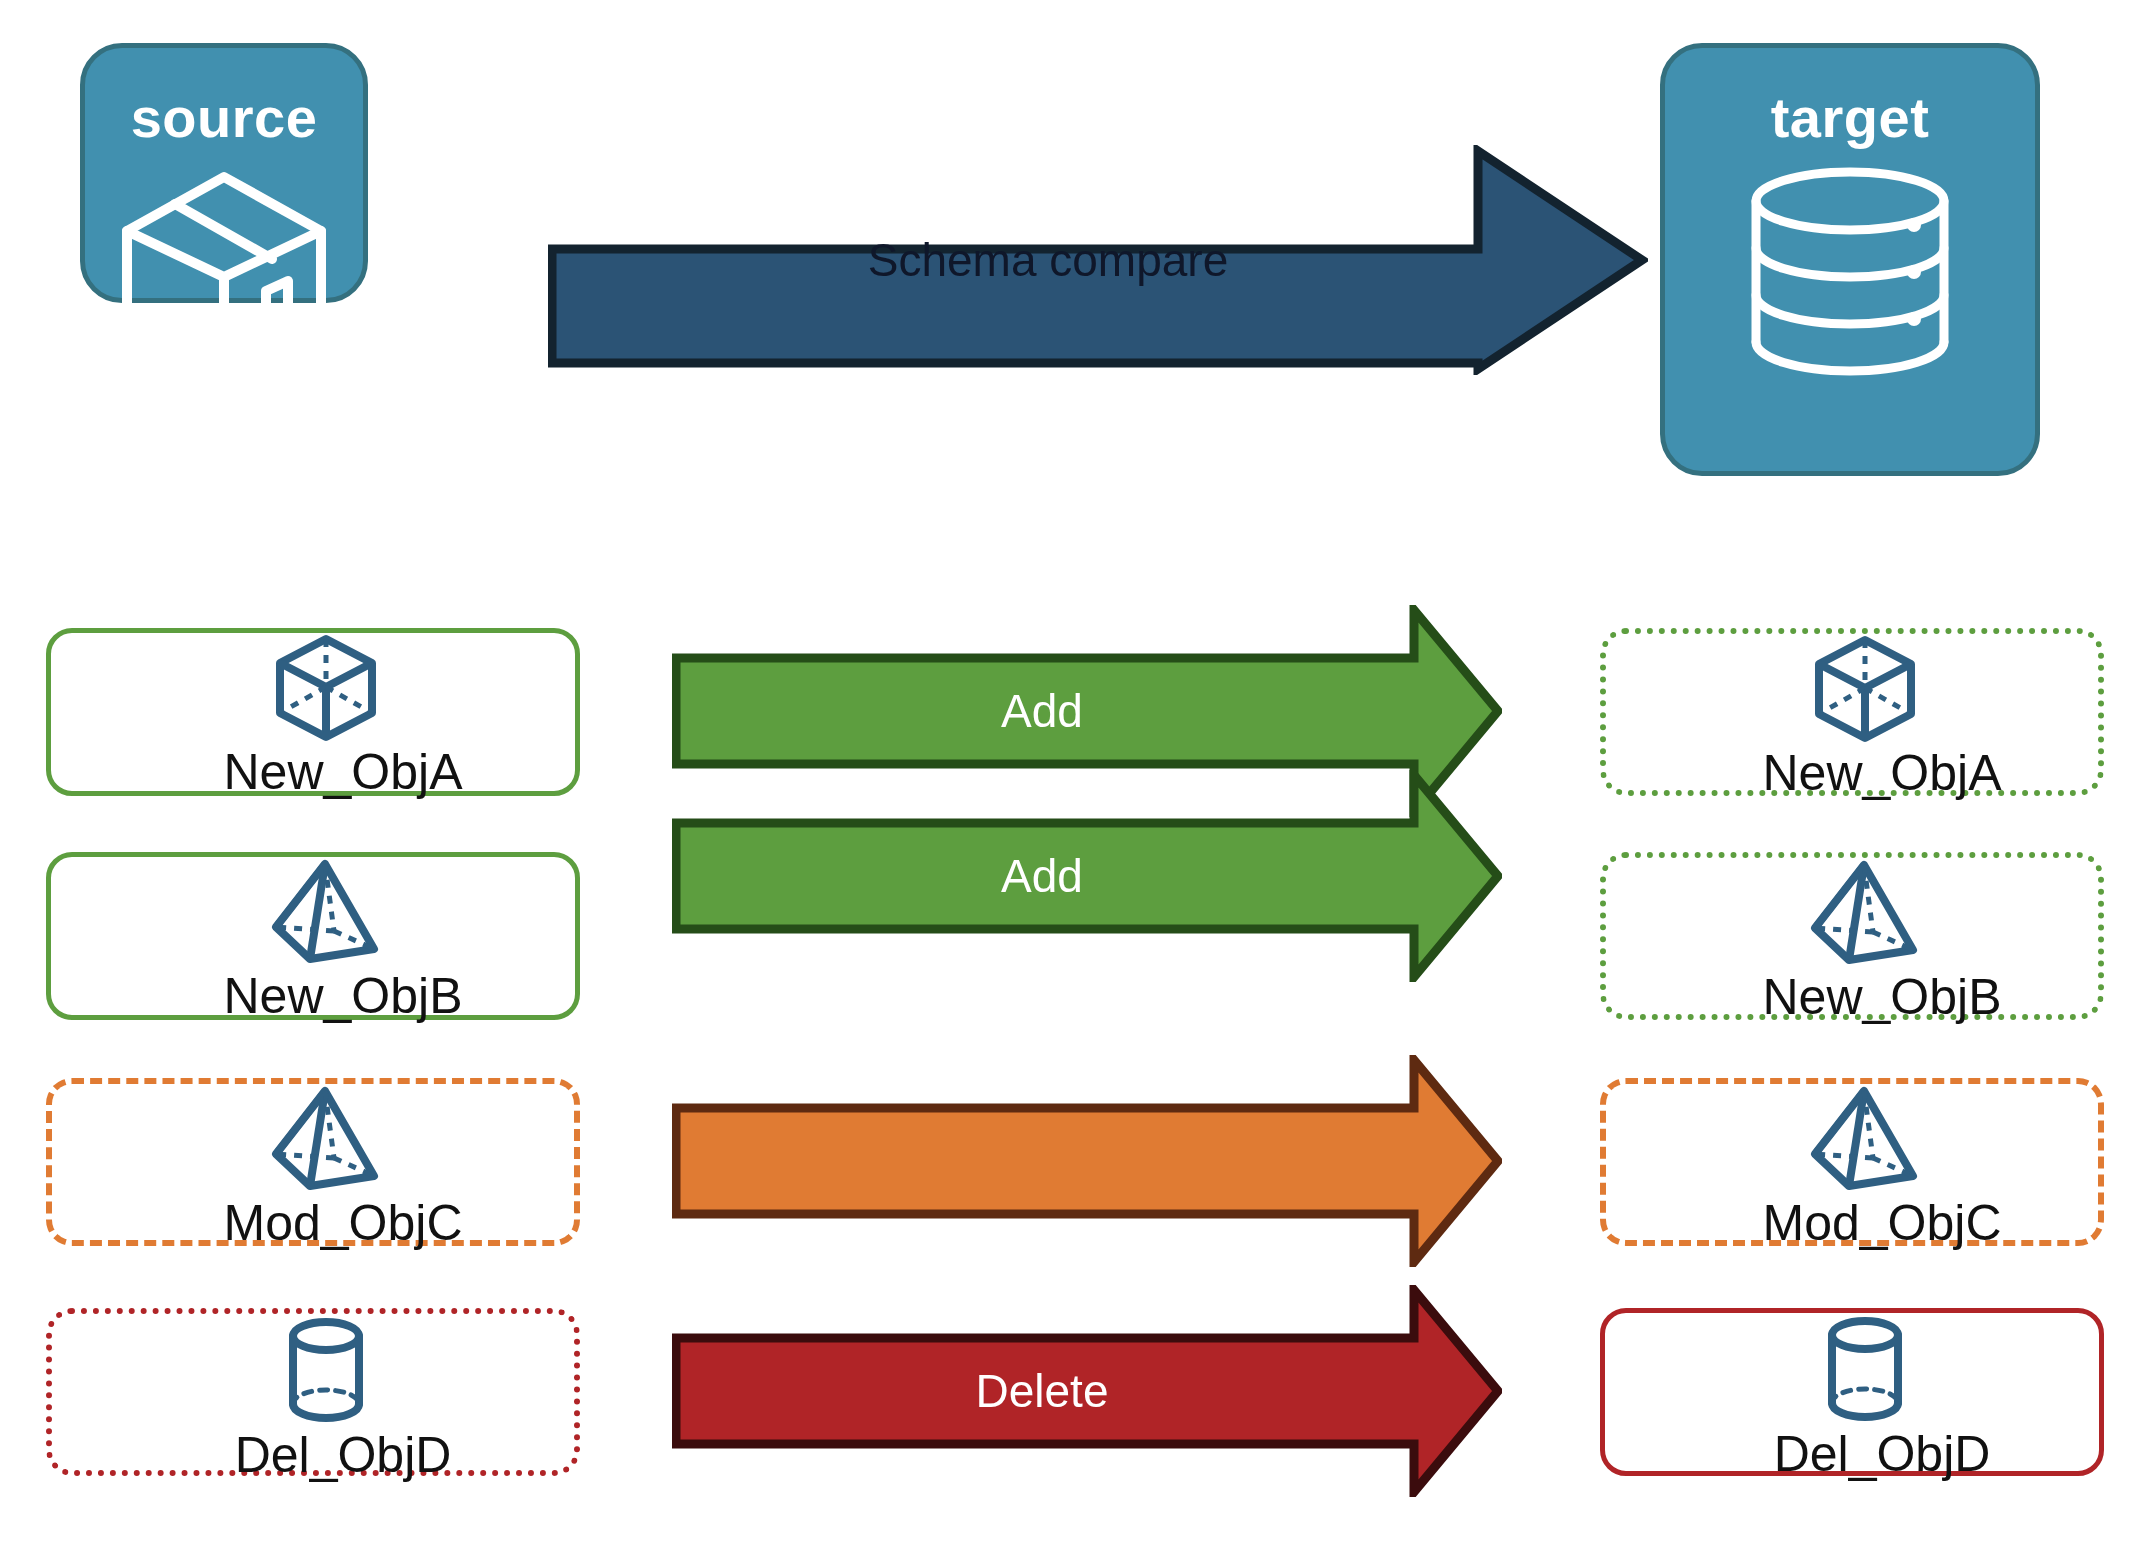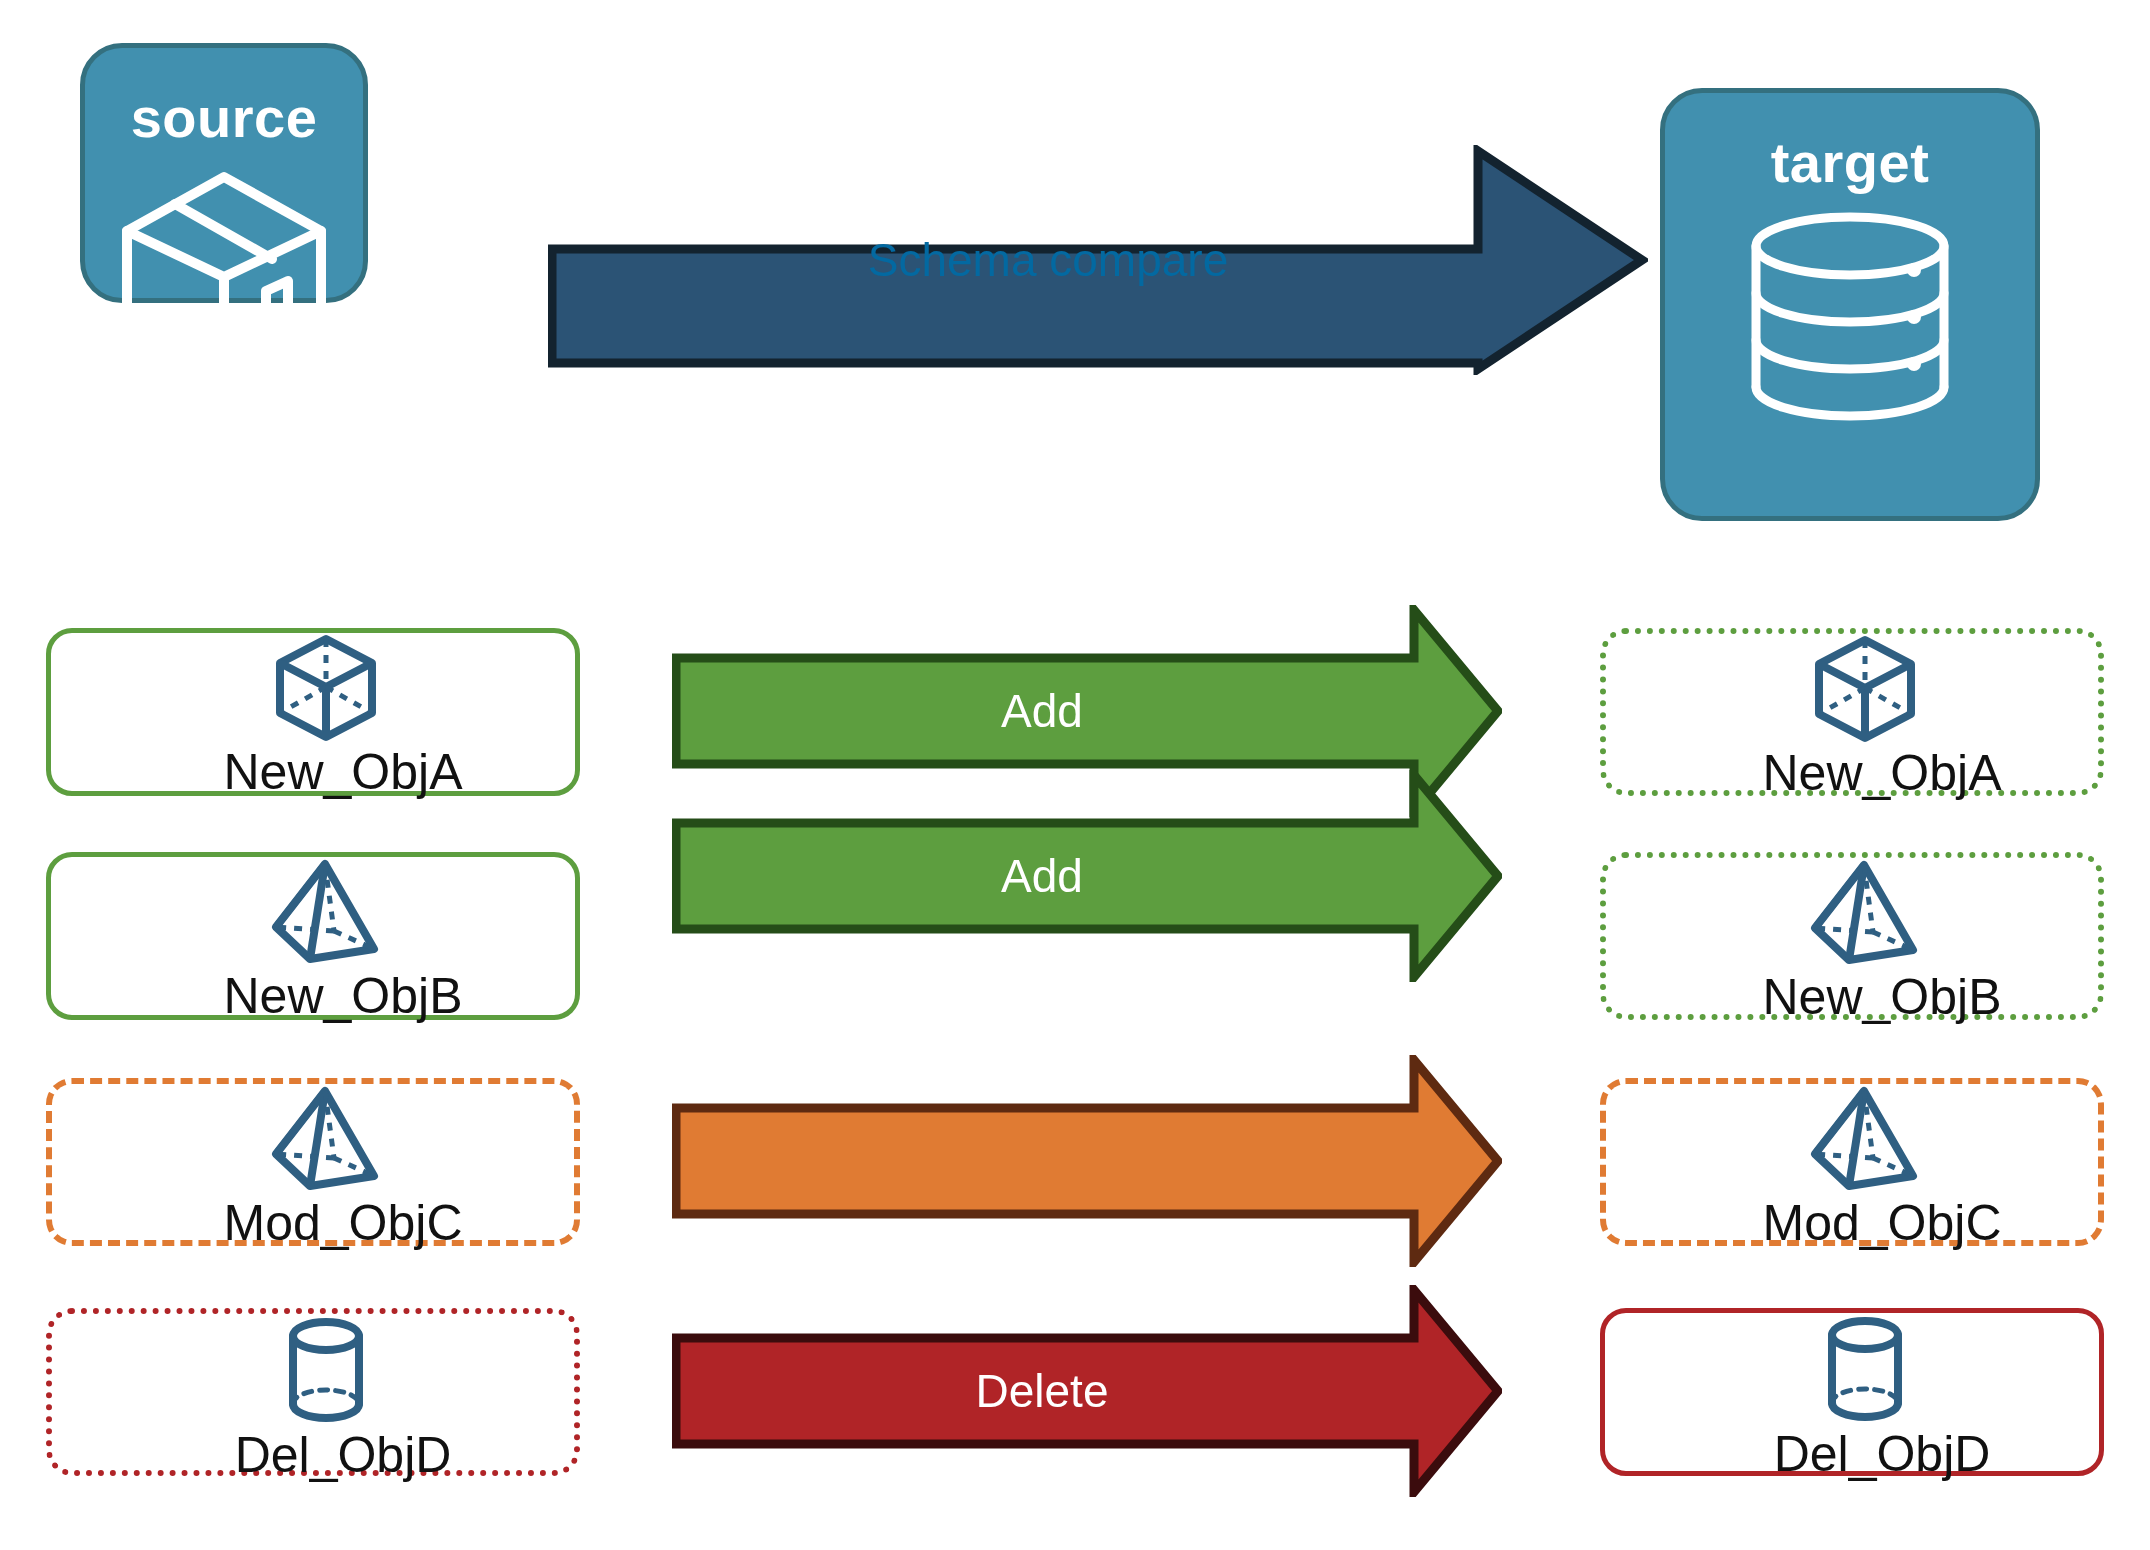--- a/index.html
+++ b/index.html
@@ -38,21 +38,21 @@
 
   
   .big-arrow{
     position:absolute;
     left:548px;top:145px;width:1100px;height:230px;
   }
   .big-arrow .arrow-label{
     position:absolute;
     left:0;top:0;width:1000px;height:230px;
     display:flex;align-items:center;justify-content:center;
-    color:#0369a1;
+    color:#0f172a;
     font-size:46px;
     pointer-events:none;
   }
 
   
   .card{
     position:absolute;
     box-sizing:border-box;
     background:#ffffff;
     border-radius:26px;
@@ -106,21 +106,21 @@
     </div>
   </div>
 
   <div class="big-arrow">
     <svg width="1100" height="230" viewBox="0 0 1100 230">
       <polygon points="4,104 930,104 930,6 1094,115 930,224 930,218 4,218" fill="#2b5375" stroke="#13232f" stroke-width="9" stroke-linejoin="miter"></polygon>
     </svg>
     <div class="arrow-label">Schema compare</div>
   </div>
 
-  <div class="endpoint" style="left:1660px;top:43px;width:380px;height:433px;margin-top:45px;">
+  <div class="endpoint" style="left:1660px;top:43px;width:380px;height:433px;">
     <div class="ep-title">target</div>
     <div class="ep-icon">
       <svg width="216" height="216" viewBox="0 0 216 216" fill="none" stroke="#ffffff" stroke-width="9" stroke-linecap="round">
         <ellipse cx="108" cy="37" rx="94" ry="29"></ellipse>
         <path d="M14 37 L14 178"></path>
         <path d="M202 37 L202 178"></path>
         <path d="M14 178 A94 29 0 0 0 202 178"></path>
         <path d="M14 84 A94 29 0 0 0 202 84"></path>
         <path d="M14 131 A94 29 0 0 0 202 131"></path>
         <circle cx="172" cy="61" r="7" fill="#ffffff" stroke="none"></circle>

